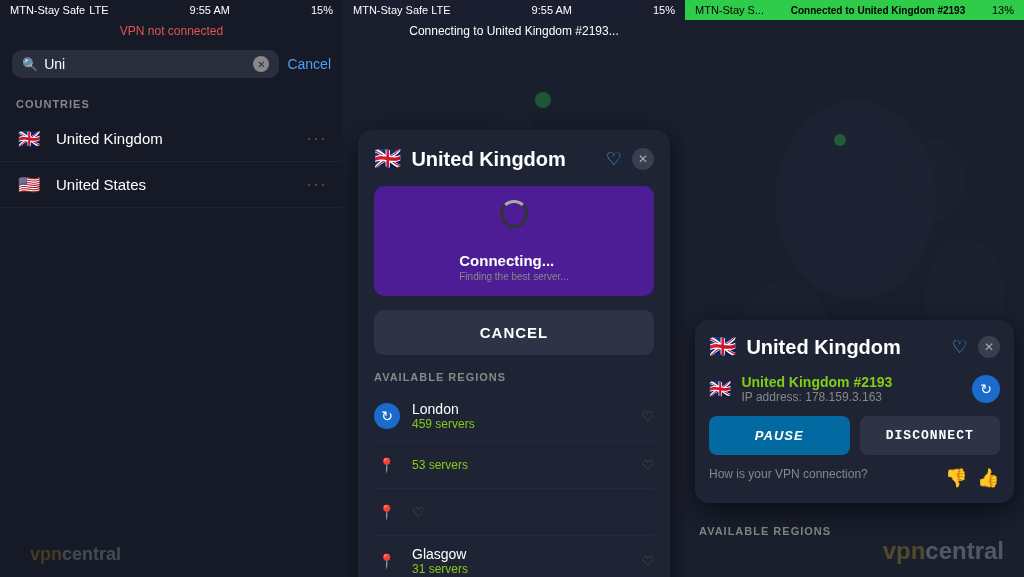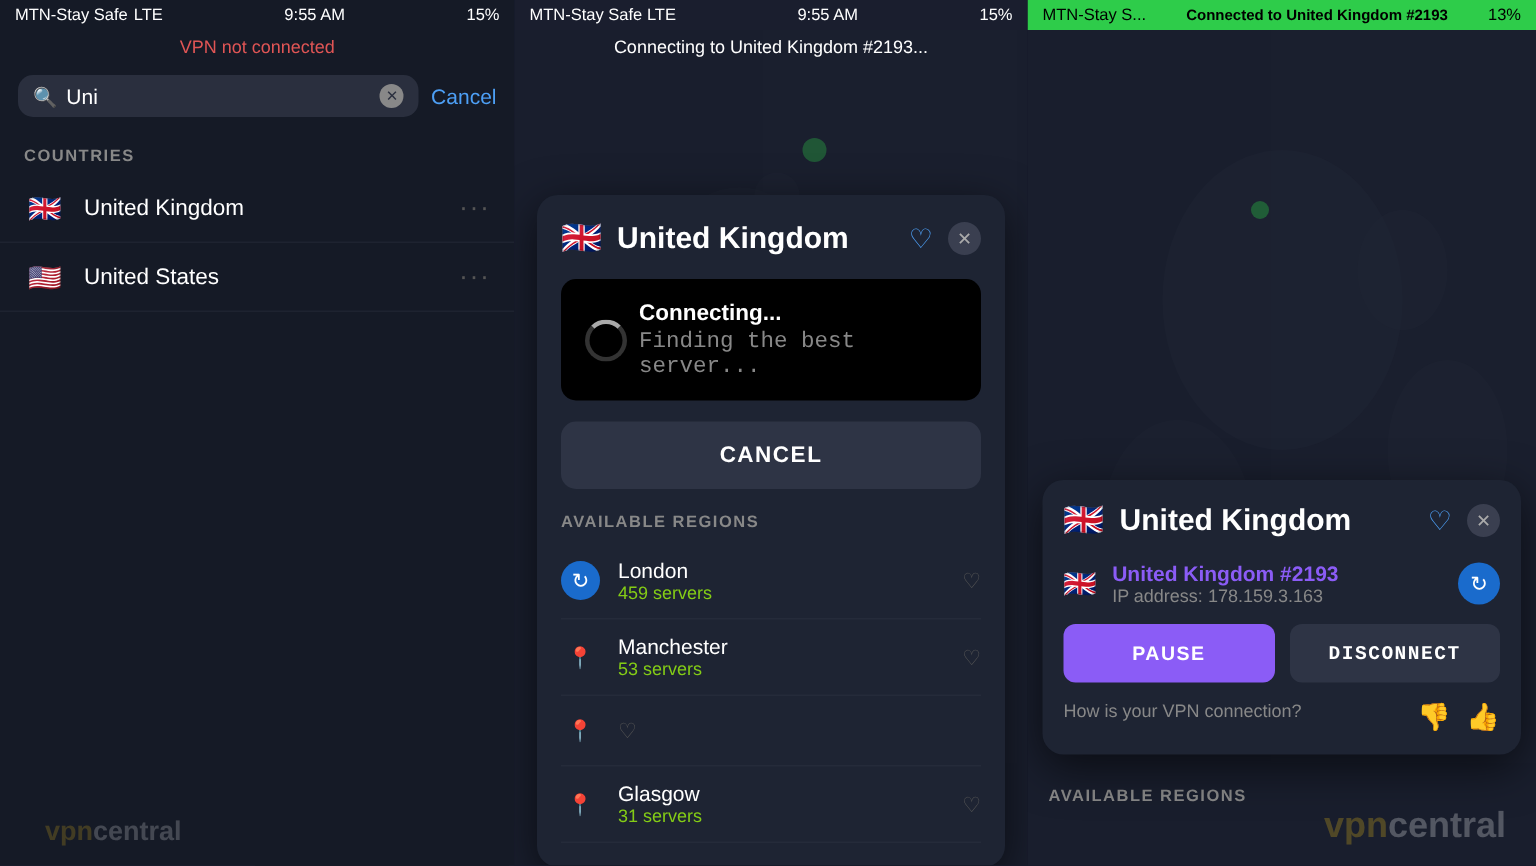--- a/index.html
+++ b/index.html
@@ -211,41 +211,42 @@
       border-radius: 50%;
       display: flex;
       align-items: center;
       justify-content: center;
       cursor: pointer;
       color: #aaa;
       font-size: 12px;
     }
 
     .connecting-status {
-      background: #000000;
+      background: #4c1d95;
       border-radius: 10px;
       padding: 14px 16px;
       display: flex;
       align-items: center;
-      gap: 8px;
+      gap: 24px;
       margin-bottom: 14px;
+      flex-direction: column;
     }
     .spinner {
       width: 28px;
       height: 28px;
       border: 3px solid #333;
       border-top-color: #aaa;
       border-radius: 50%;
       animation: spin 1s linear infinite;
       flex-shrink: 0;
     }
     @keyframes spin { to { transform: rotate(360deg); } }
     .connecting-text { color: #fff; }
     .connecting-title { font-size: 15px; font-weight: 600; }
-    .connecting-sub { font-size: 15px; color: #888; margin-top: 2px; font-family: Liberation Mono, monospace; }
+    .connecting-sub { font-size: 10px; color: #888; margin-top: 2px; }
 
     .cancel-button {
       width: 100%;
       background: #2e3445;
       border: none;
       border-radius: 10px;
       padding: 14px;
       color: #fff;
       font-size: 15px;
       font-weight: 600;
@@ -321,50 +322,51 @@
       box-shadow: 0 8px 30px rgba(0,0,0,0.6);
     }
 
     .connected-server-row {
       display: flex;
       align-items: center;
       margin-bottom: 12px;
     }
     .server-flag { font-size: 18px; margin-right: 10px; }
     .server-info { flex: 1; }
-    .server-name { color: #8b5cf6; font-size: 14px; font-weight: 600; }
+    .server-name { color: #84cc16; font-size: 14px; font-weight: 600; }
     .server-ip { color: #888; font-size: 12px; }
     .refresh-btn {
       width: 28px; height: 28px;
       background: #1a6bcc;
       border-radius: 50%;
       display: flex;
       align-items: center;
       justify-content: center;
       cursor: pointer;
       color: #fff;
       font-size: 14px;
     }
 
     .action-buttons {
       display: flex;
       gap: 10px;
       margin-bottom: 12px;
     }
     .pause-btn {
       flex: 1;
-      background: #8b5cf6;
+      background: #0369a1;
       border: none;
       border-radius: 8px;
       padding: 12px;
       color: #fff;
       font-size: 13px;
       font-weight: 700;
       letter-spacing: 1px;
       cursor: pointer;
+      font-style: italic;
     }
     .disconnect-btn {
       flex: 1;
       background: #2e3445;
       border: none;
       border-radius: 8px;
       padding: 12px;
       color: #fff;
       font-size: 13px;
       font-weight: 700;
@@ -489,21 +491,20 @@
       <div class="region-info">
         <div class="region-name">London</div>
         <div class="region-servers">459 servers</div>
       </div>
       <span class="region-heart">♡</span>
     </div>
 
     <div class="region-item">
       <div class="region-icon" style="color:#666;">📍</div>
       <div class="region-info">
-        <div class="region-name">Manchester</div>
         <div class="region-servers">53 servers</div>
       </div>
       <span class="region-heart">♡</span>
     </div>
 
     <div class="region-item">
       <div class="region-icon" style="color:#666;">📍</div>
       <span class="region-heart">♡</span>
     </div>
 

